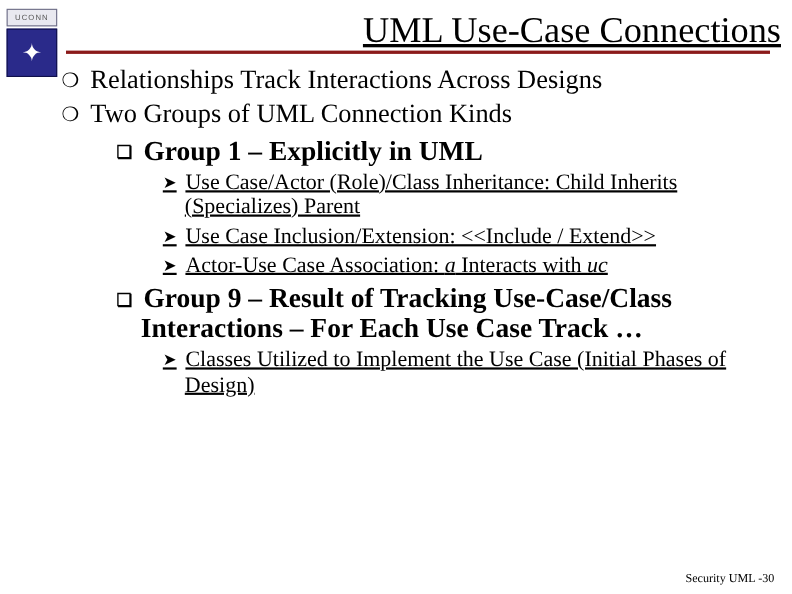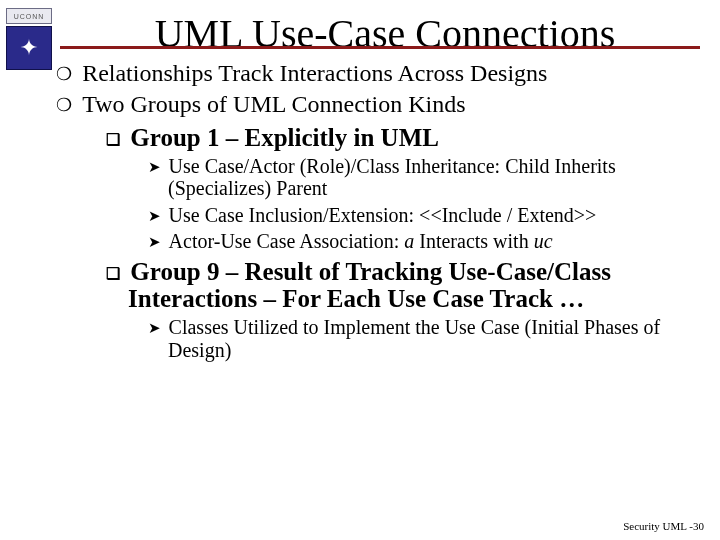--- a/index.html
+++ b/index.html
@@ -49,22 +49,23 @@
     align-items:center;
     justify-content:center;
     color:#fff;
     font-size:22px;
   }
   .title {
     position: absolute;
     top: 10px;
     left: 60px;
     right: 10px;
-    text-align: center;
-    font-size: 40px;
+    text-align: right;
+    font-size: 33px;
+    text-decoration: underline;
   }
   .rule {
     position:absolute;
     left:60px;
     right:20px;
     top:46px;
     height:0;
     border-top: 3px solid #8b1a1a;
   }
   .content {
@@ -103,20 +104,21 @@
     position:relative;
     top:-1px;
     margin-right: 10px;
   }
   .b3 {
     font-size: 20px;
     margin: 4px 0 2px 130px;
     text-indent: -20px;
     padding-left: 20px;
     line-height: 1.12;
+    text-decoration: underline;
   }
   .b3 .bullet::before {
     content: "➤";
     color:#000;
     font-size:15px;
     position:relative;
     top:-1px;
     margin-right: 8px;
   }
   .italic { font-style: italic; }

